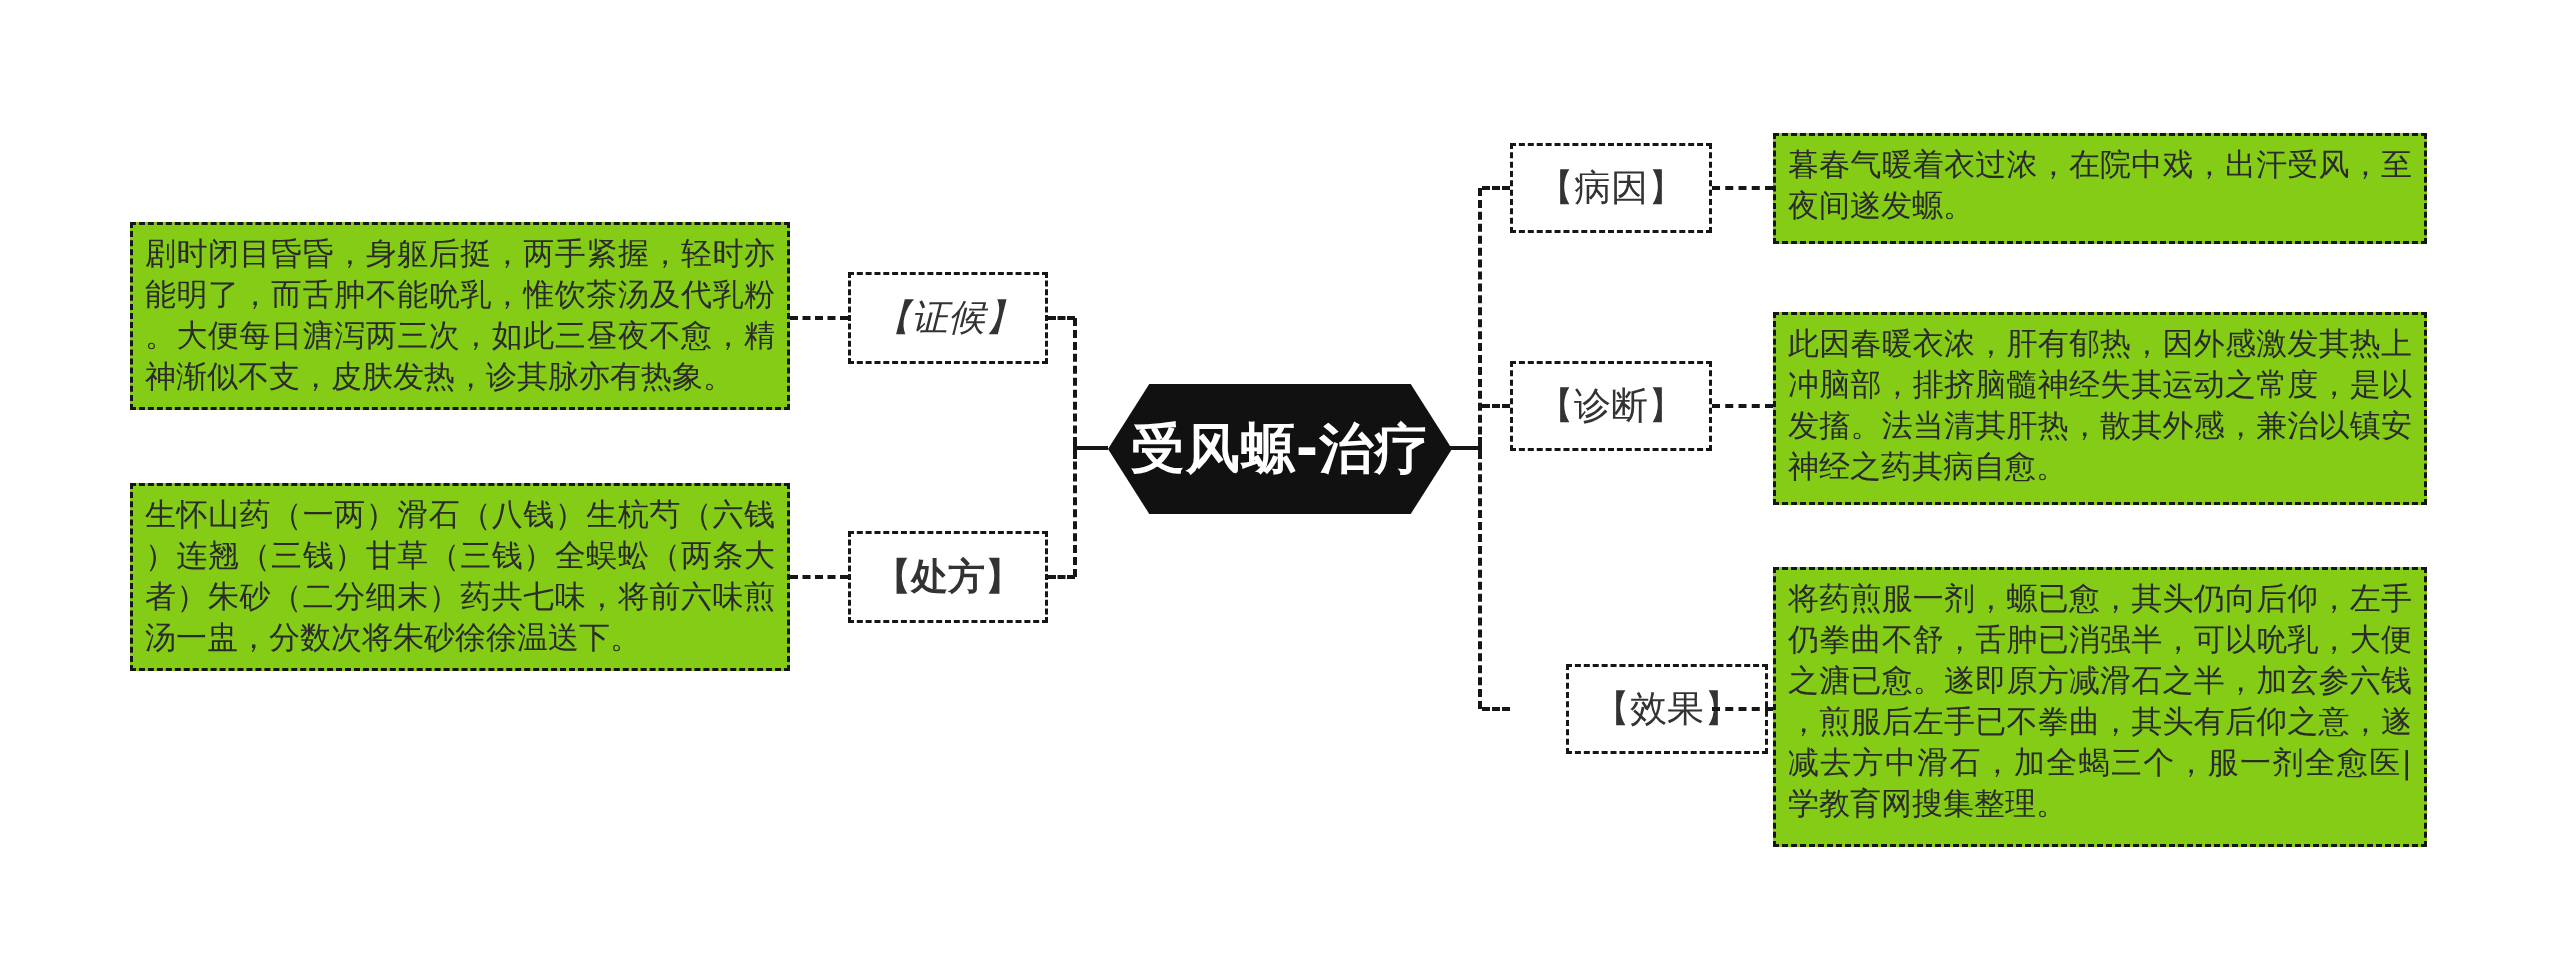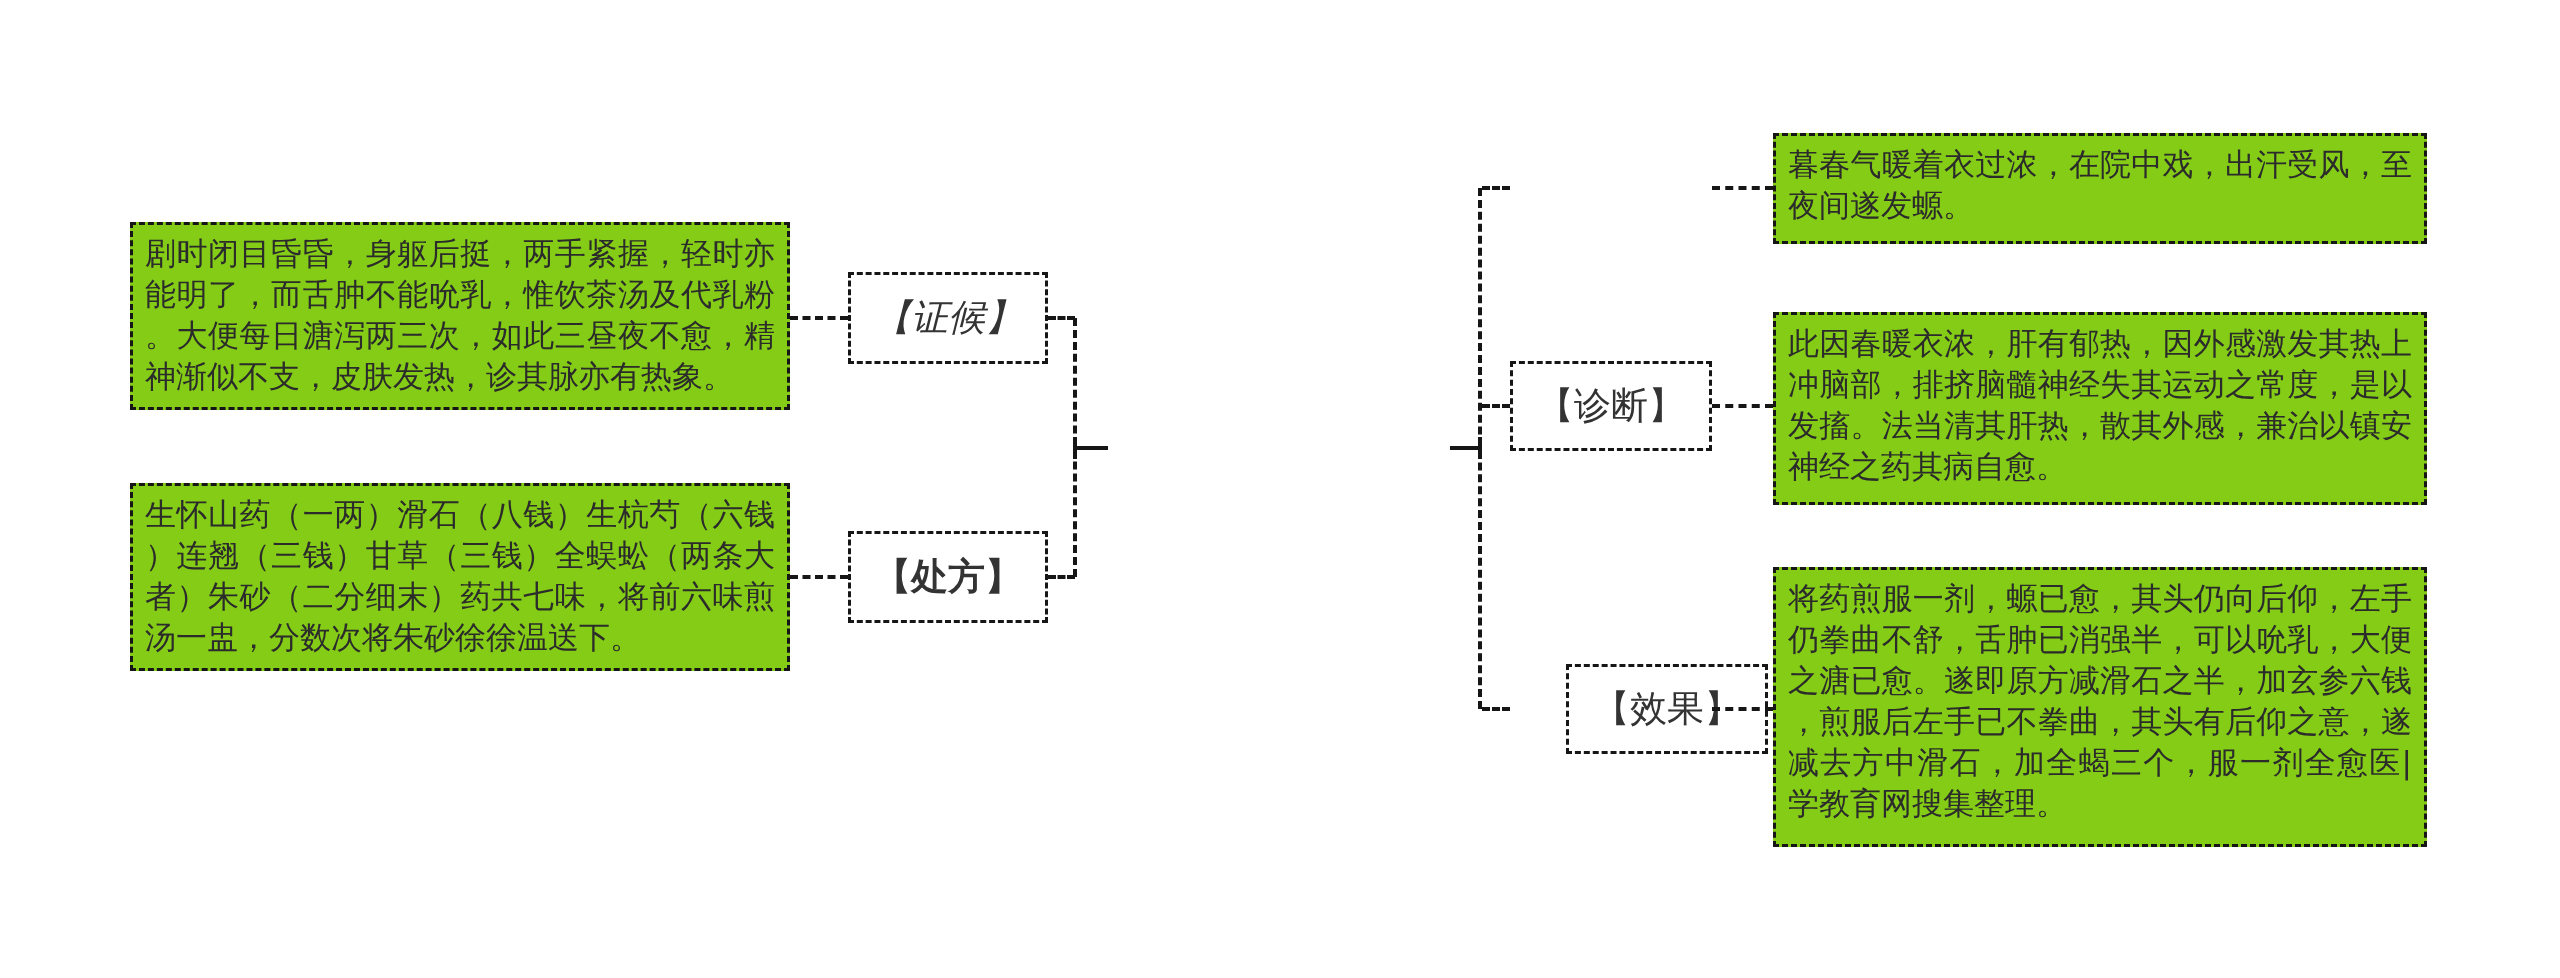--- a/index.html
+++ b/index.html
@@ -92,21 +92,25 @@
 <div class="canvas">
 
   <div class="content-box" style="left:130px; top:222px; width:660px; height:188px;">剧时闭目昏昏，身躯后挺，两手紧握，轻时亦能明了，而舌肿不能吮乳，惟饮茶汤及代乳粉。大便每日溏泻两三次，如此三昼夜不愈，精神渐似不支，皮肤发热，诊其脉亦有热象。</div>
 
   <div class="content-box" style="left:130px; top:483px; width:660px; height:188px;">生怀山药（一两）滑石（八钱）生杭芍（六钱）连翘（三钱）甘草（三钱）全蜈蚣（两条大者）朱砂（二分细末）药共七味，将前六味煎汤一盅，分数次将朱砂徐徐温送下。</div>
 
   <div class="label-box" style="left:848px; top:272px; width:200px; height:92px;font-style:italic;">【证候】</div>
 
   <div class="label-box" style="left:848px; top:531px; width:200px; height:92px;font-weight:bold;">【处方】</div>
 
+  <div class="center-node">
+    <span>受风螈-治疗</span>
+  </div>
 
+  <div class="label-box" style="left:1510px; top:143px; width:202px; height:90px;">【病因】</div>
 
   <div class="label-box" style="left:1510px; top:361px; width:202px; height:90px;">【诊断】</div>
 
   <div class="label-box" style="left:1566px; top:664px; width:202px; height:90px;">【效果】</div>
 
   <div class="content-box" style="left:1773px; top:133px; width:654px; height:111px;">暮春气暖着衣过浓，在院中戏，出汗受风，至夜间遂发螈。</div>
 
   <div class="content-box" style="left:1773px; top:312px; width:654px; height:193px;">此因春暖衣浓，肝有郁热，因外感激发其热上冲脑部，排挤脑髓神经失其运动之常度，是以发搐。法当清其肝热，散其外感，兼治以镇安神经之药其病自愈。</div>
 
   <div class="content-box" style="left:1773px; top:567px; width:654px; height:280px;">将药煎服一剂，螈已愈，其头仍向后仰，左手仍拳曲不舒，舌肿已消强半，可以吮乳，大便之溏已愈。遂即原方减滑石之半，加玄参六钱，煎服后左手已不拳曲，其头有后仰之意，遂减去方中滑石，加全蝎三个，服一剂全愈医|学教育网搜集整理。</div>

